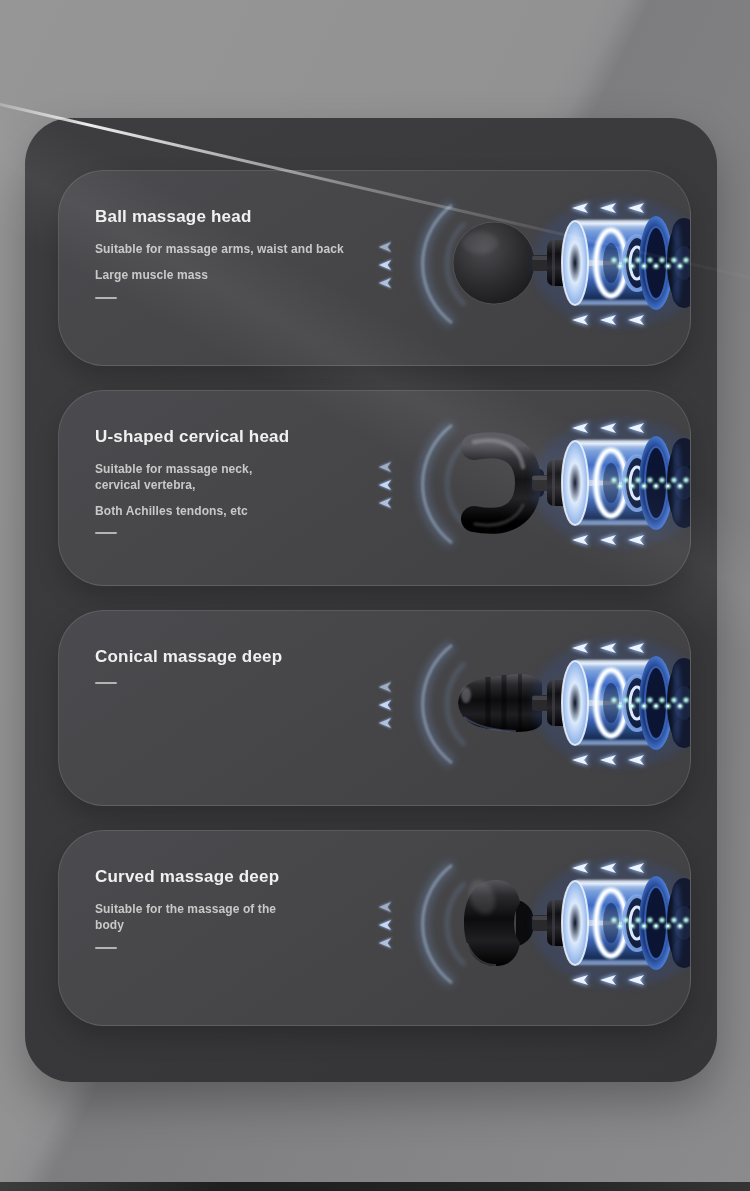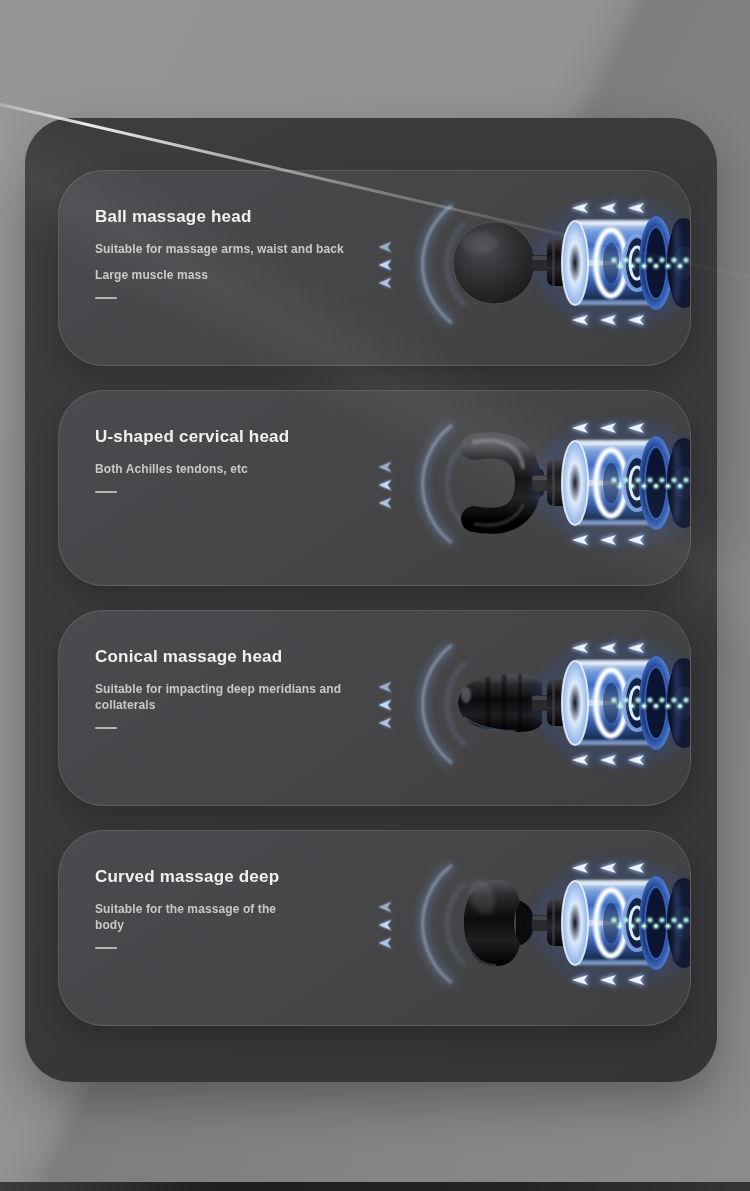--- a/index.html
+++ b/index.html
@@ -205,43 +205,43 @@
           <ellipse cx="112" cy="72" rx="18" ry="11" fill="#ffffff" opacity=".07" filter="url(#soft2)"></ellipse>
         </g>
         <use href="#mech"></use>
       </svg>
     </div>
   </section>
 
   <section class="card">
     <div class="card-text">
       <h2 class="card-title">U-shaped cervical head</h2>
+      <p class="card-desc">Suitable for massage neck,
+cervical vertebra,</p>
       <p class="card-desc">Both Achilles tendons, etc</p>
       <div class="dash"></div>
     </div>
     <div class="card-graphic">
       <svg viewBox="0 0 322 196">
         <use href="#sideChevrons"></use>
         <use href="#waves"></use>
         <g>
           <rect x="148" y="78" width="28" height="28" rx="5" fill="#0d0d10"></rect>
           <path d="M106,56 C146,48 160,68 160,92 C160,116 146,136 106,128" fill="none" stroke="url(#glossyHead)" stroke-width="26" stroke-linecap="round"></path>
           <path d="M106,51 C138,45 152,58 155,76" fill="none" stroke="#9a9aa2" stroke-width="4.5" stroke-linecap="round" opacity=".5" filter="url(#soft1)"></path>
           <path d="M107,133 C130,137 148,130 155,114" fill="none" stroke="#5c5c64" stroke-width="3" stroke-linecap="round" opacity=".5" filter="url(#soft1)"></path>
         </g>
         <use href="#mech"></use>
       </svg>
     </div>
   </section>
 
   <section class="card">
     <div class="card-text">
-      <h2 class="card-title">Conical massage head</h2>
-      <p class="card-desc">Suitable for impacting deep meridians and
-collaterals</p>
+      <h2 class="card-title">Conical massage deep</h2>
       <div class="dash"></div>
     </div>
     <div class="card-graphic">
       <svg viewBox="0 0 322 196">
         <use href="#sideChevrons"></use>
         <use href="#waves"></use>
         <g>
           <path d="M90,92 Q92,72 116,67 L148,63 Q170,63 174,72 L174,112 Q170,121 148,121 L116,117 Q92,112 90,92 Z" fill="url(#glossyHead)"></path>
           <path d="M120,66 L120,118" stroke="#000000" stroke-width="5" opacity=".4"></path>
           <path d="M136,64 L136,120" stroke="#000000" stroke-width="5" opacity=".4"></path>

